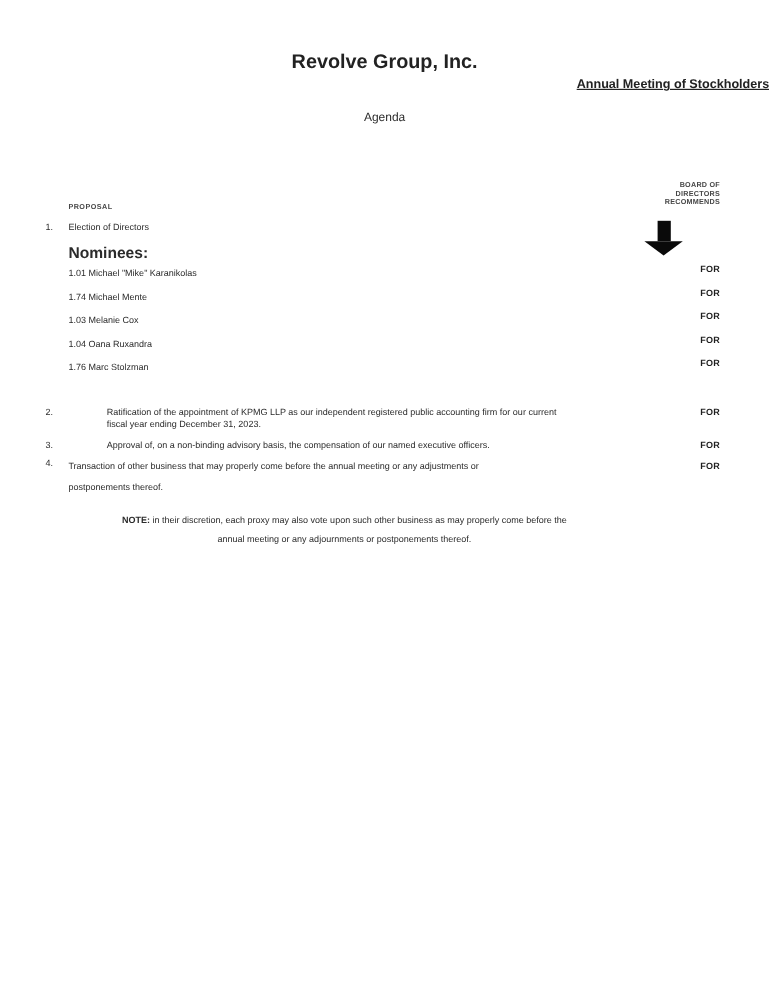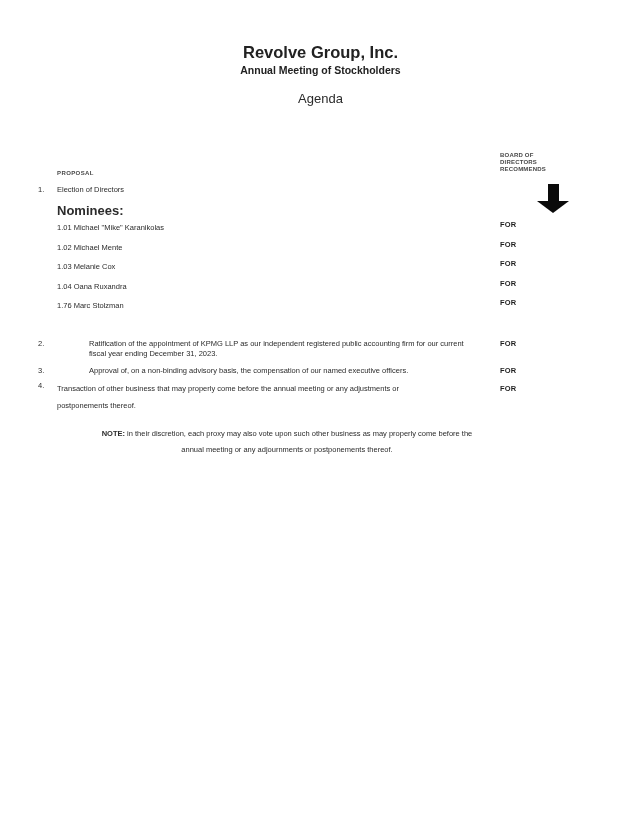--- a/index.html
+++ b/index.html
@@ -13,32 +13,32 @@
     color: #2b2b2b;
     padding-top: 42px;
     overflow: hidden;
   }
   
   .company {
     margin: 0; text-align: center;
     font-size: 16.5px; line-height: 20px; font-weight: bold; color: #222;
   }
   .meeting {
-    margin: 1px 0 0; text-align: center;
-    font-size: 10.5px; line-height: 14px; font-weight: bold; color: #222;
+    margin: 1px 0 0; text-align: right;
+    font-size: 10.5px; line-height: 14px; font-weight: bold; color: #222; text-decoration: underline;
   }
   .agenda {
     margin: 16px 0 0; text-align: center;
-    font-size: 13px; line-height: 12px; color: #2b2b2b;
+    font-size: 10px; line-height: 12px; color: #2b2b2b;
   }
   
   .doc { padding-left: 38px; padding-right: 41px; }
   .flexrow { display: flex; align-items: flex-start; }
   .left { flex: 1 1 auto; min-width: 0; }
-  .rec-col { flex: 0 0 100px; width: 100px; text-align: left; }
+  .rec-col { flex: 0 0 100px; width: 100px; text-align: right; }
 
   .colhead { margin-top: 47px; }
   .proposal-h {
     display: block; padding-top: 17px; padding-left: 19px;
     font-size: 6px; line-height: 8px; font-weight: bold;
     letter-spacing: 0.4px; color: #474747;
   }
   .rec-h {
     font-size: 6px; line-height: 7px; font-weight: bold;
     letter-spacing: 0.2px; color: #474747;
@@ -118,21 +118,21 @@
       <div class="rec-col"></div>
     </div>
 
     <div class="nominees-label">Nominees:</div>
 
     <div class="flexrow nominee-row first">
       <div class="left"><span class="nominee-name">1.01 Michael "Mike" Karanikolas</span></div>
       <div class="rec-col for lifted">FOR</div>
     </div>
     <div class="flexrow nominee-row">
-      <div class="left"><span class="nominee-name">1.02 Michael Mente</span></div>
+      <div class="left"><span class="nominee-name">1.74 Michael Mente</span></div>
       <div class="rec-col for lifted">FOR</div>
     </div>
     <div class="flexrow nominee-row">
       <div class="left"><span class="nominee-name">1.03 Melanie Cox</span></div>
       <div class="rec-col for lifted">FOR</div>
     </div>
     <div class="flexrow nominee-row">
       <div class="left"><span class="nominee-name">1.04 Oana Ruxandra</span></div>
       <div class="rec-col for lifted">FOR</div>
     </div>

